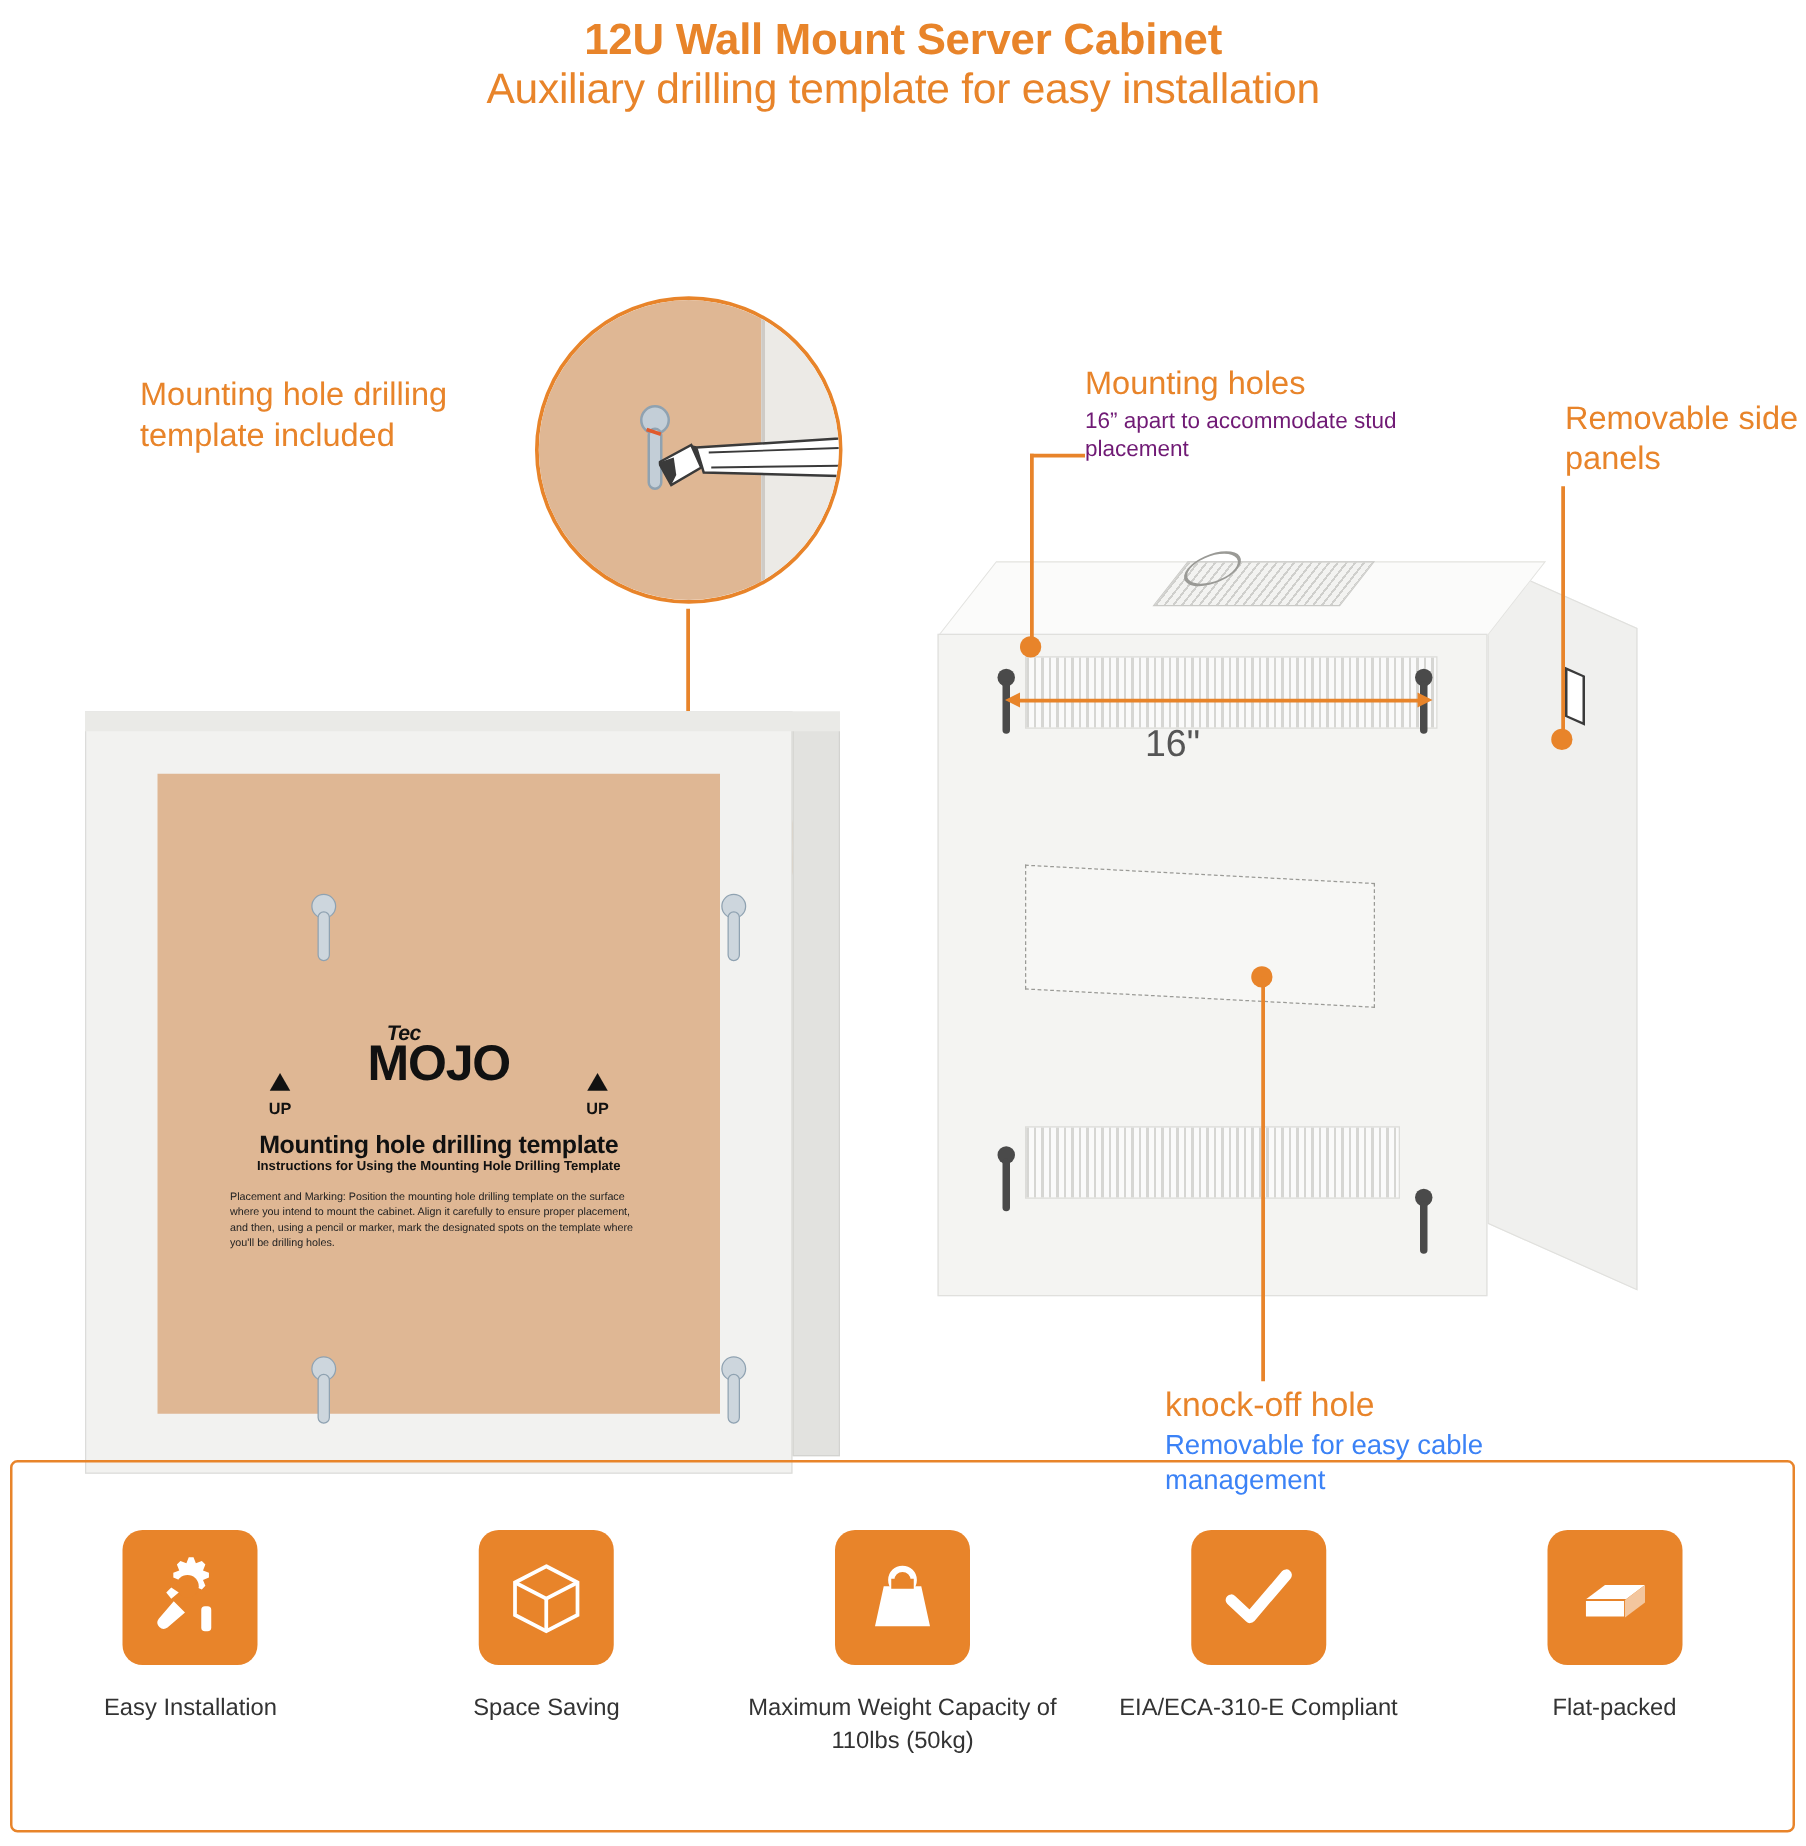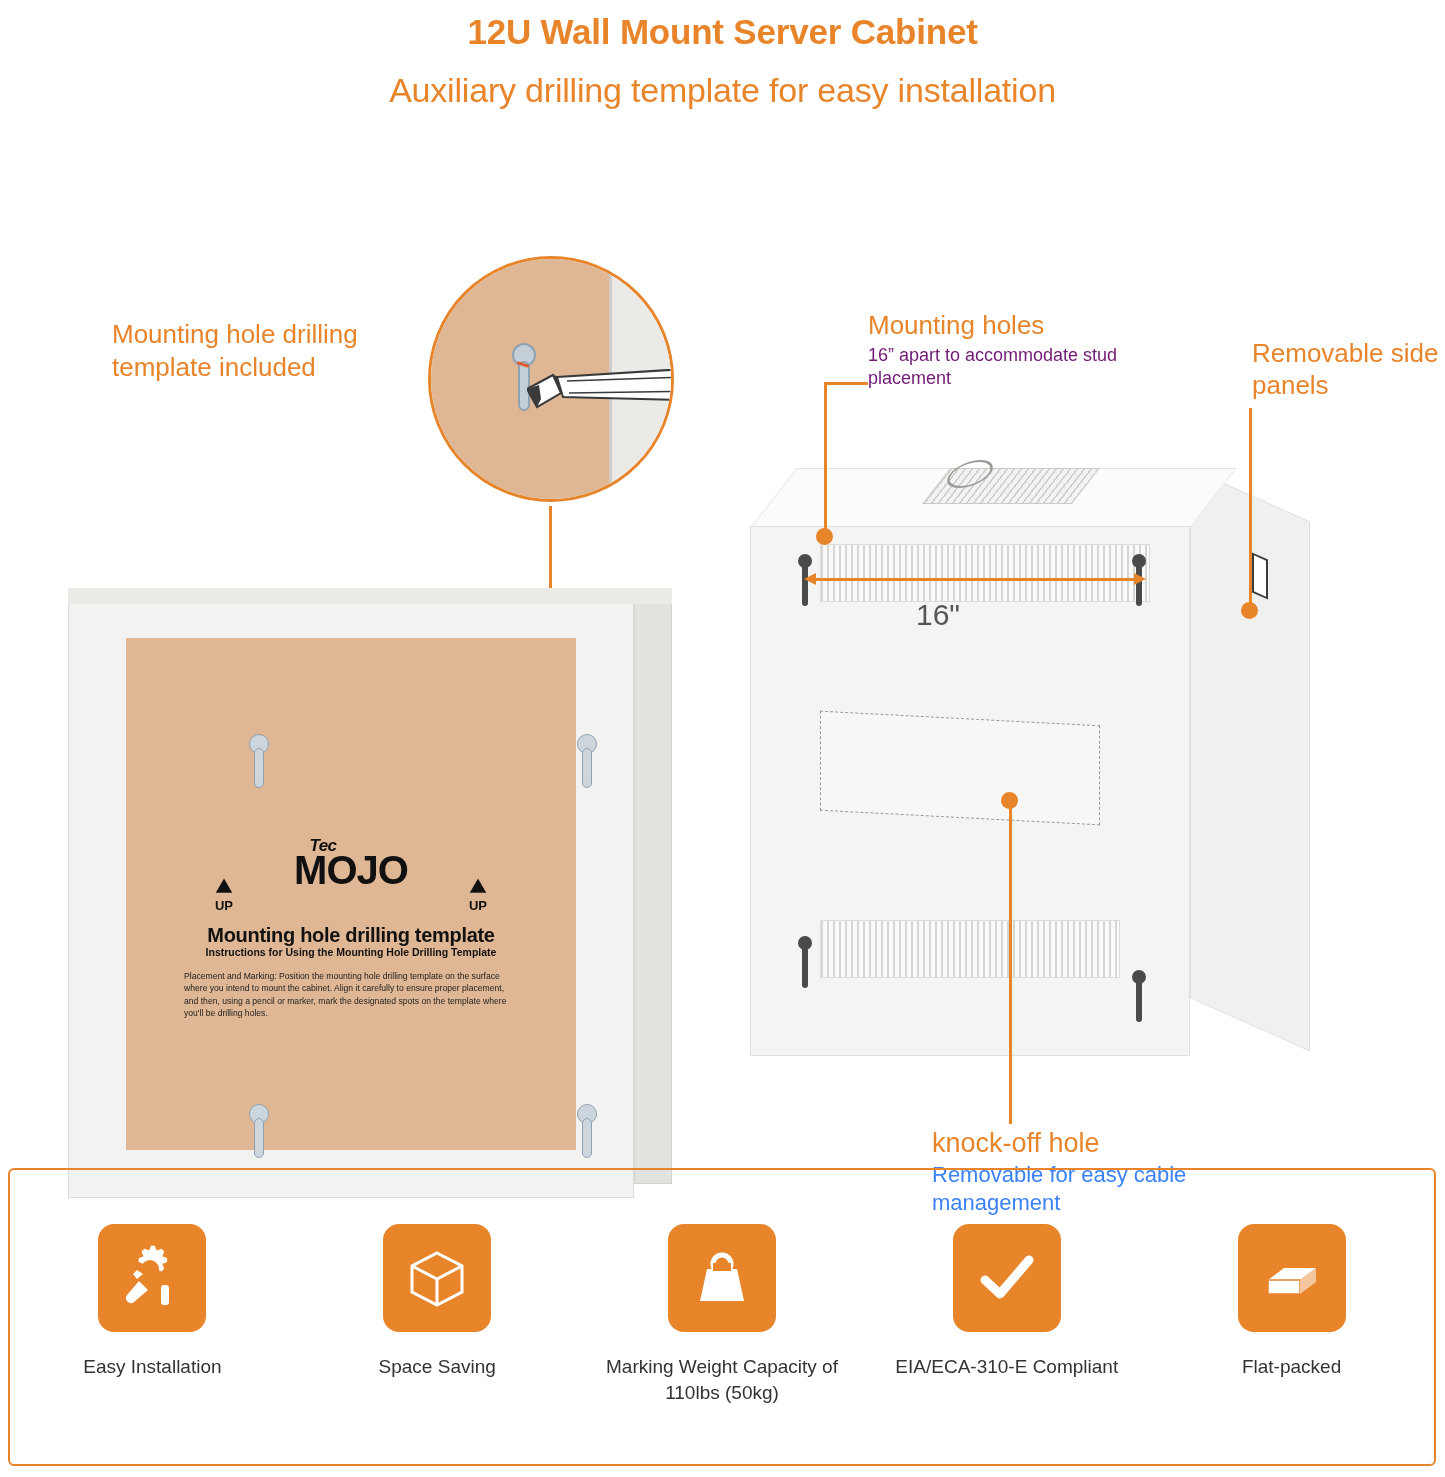--- a/index.html
+++ b/index.html
@@ -18,21 +18,21 @@
   #title {
     font-size: 35px;
     font-weight: bold;
     letter-spacing: -0.2px;
     color: #E8842A;
   }
   #subtitle {
     font-size: 34px;
     font-weight: normal;
     color: #E8842A;
-    margin-top: 19px;
+    margin-top: 0;
     letter-spacing: -0.2px;
   }
 
   
   #diagram {
     position: relative;
     width: 1445px;
     height: 1010px;
   }
 
@@ -547,21 +547,21 @@
   </div>
 
   <div class="feature">
     <div class="f-icon">
       <svg width="62" height="62" viewBox="0 0 62 62">
         <path d="M16 22 h30 l7 32 h-44 z" fill="#ffffff"></path>
         <circle cx="31" cy="17" r="9" fill="none" stroke="#ffffff" stroke-width="5"></circle>
         <rect x="22" y="16" width="18" height="8" fill="#E8842A"></rect>
       </svg>
     </div>
-    <div class="f-label">Marking Weight Capacity of 110lbs (50kg)</div>
+    <div class="f-label">Maximum Weight Capacity of 110lbs (50kg)</div>
   </div>
 
   <div class="feature">
     <div class="f-icon">
       <svg width="64" height="64" viewBox="0 0 64 64">
         <polyline points="10,34 25,48 54,14" fill="none" stroke="#ffffff" stroke-width="9" stroke-linecap="round" stroke-linejoin="round"></polyline>
       </svg>
     </div>
     <div class="f-label">EIA/ECA-310-E Compliant</div>
   </div>

